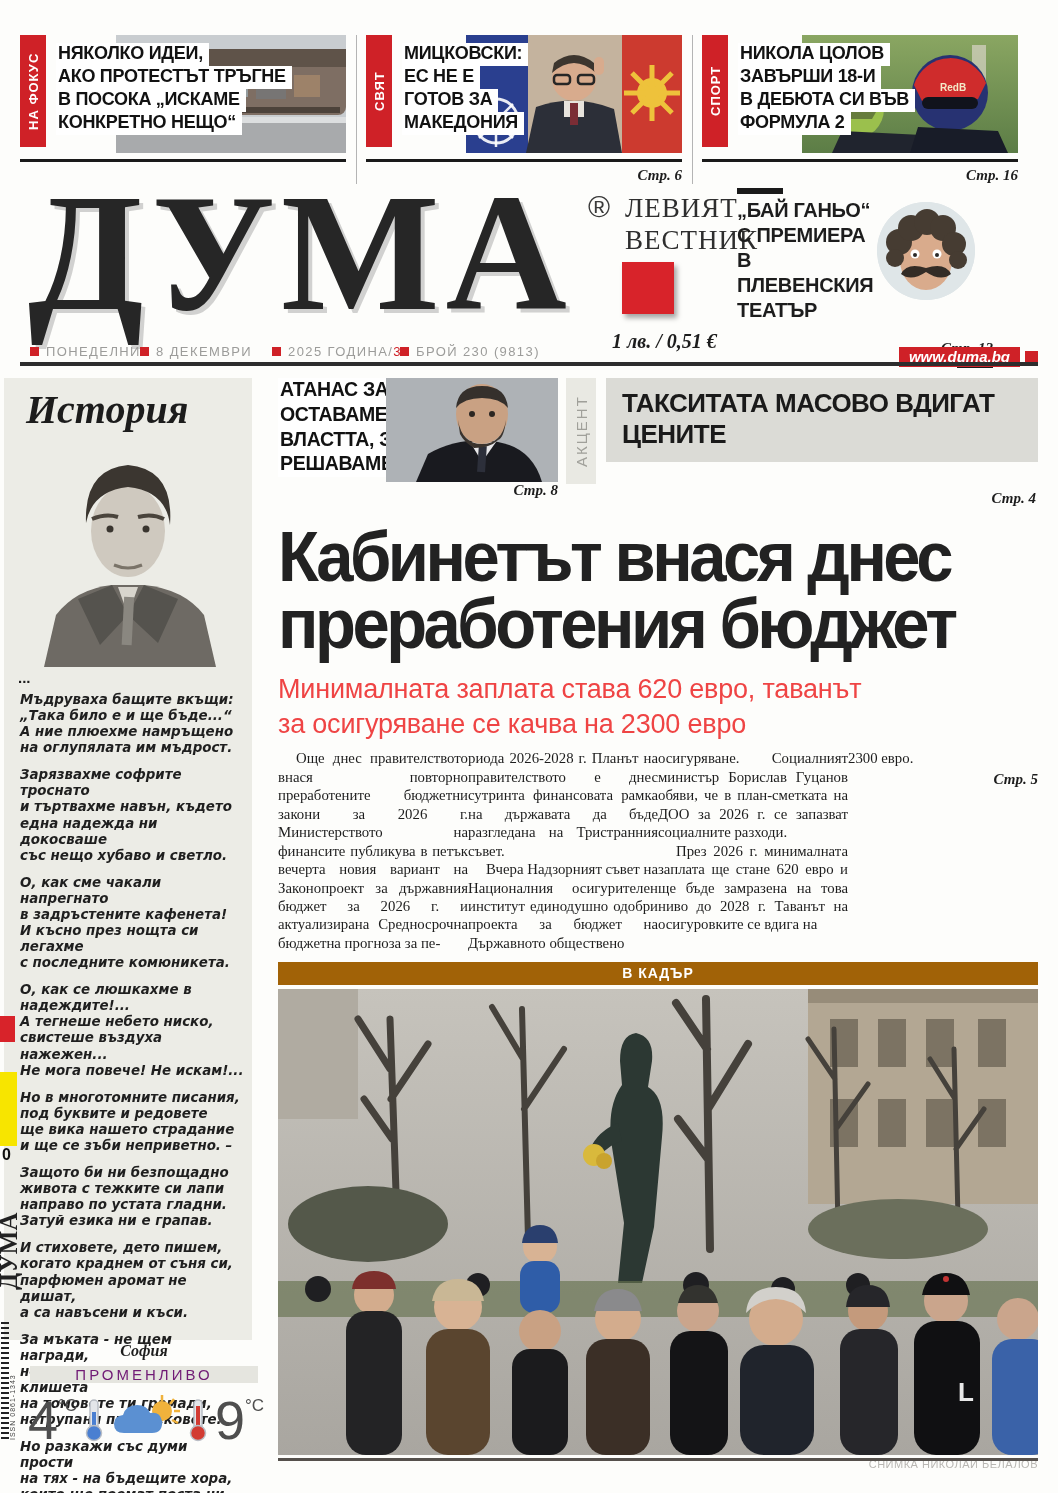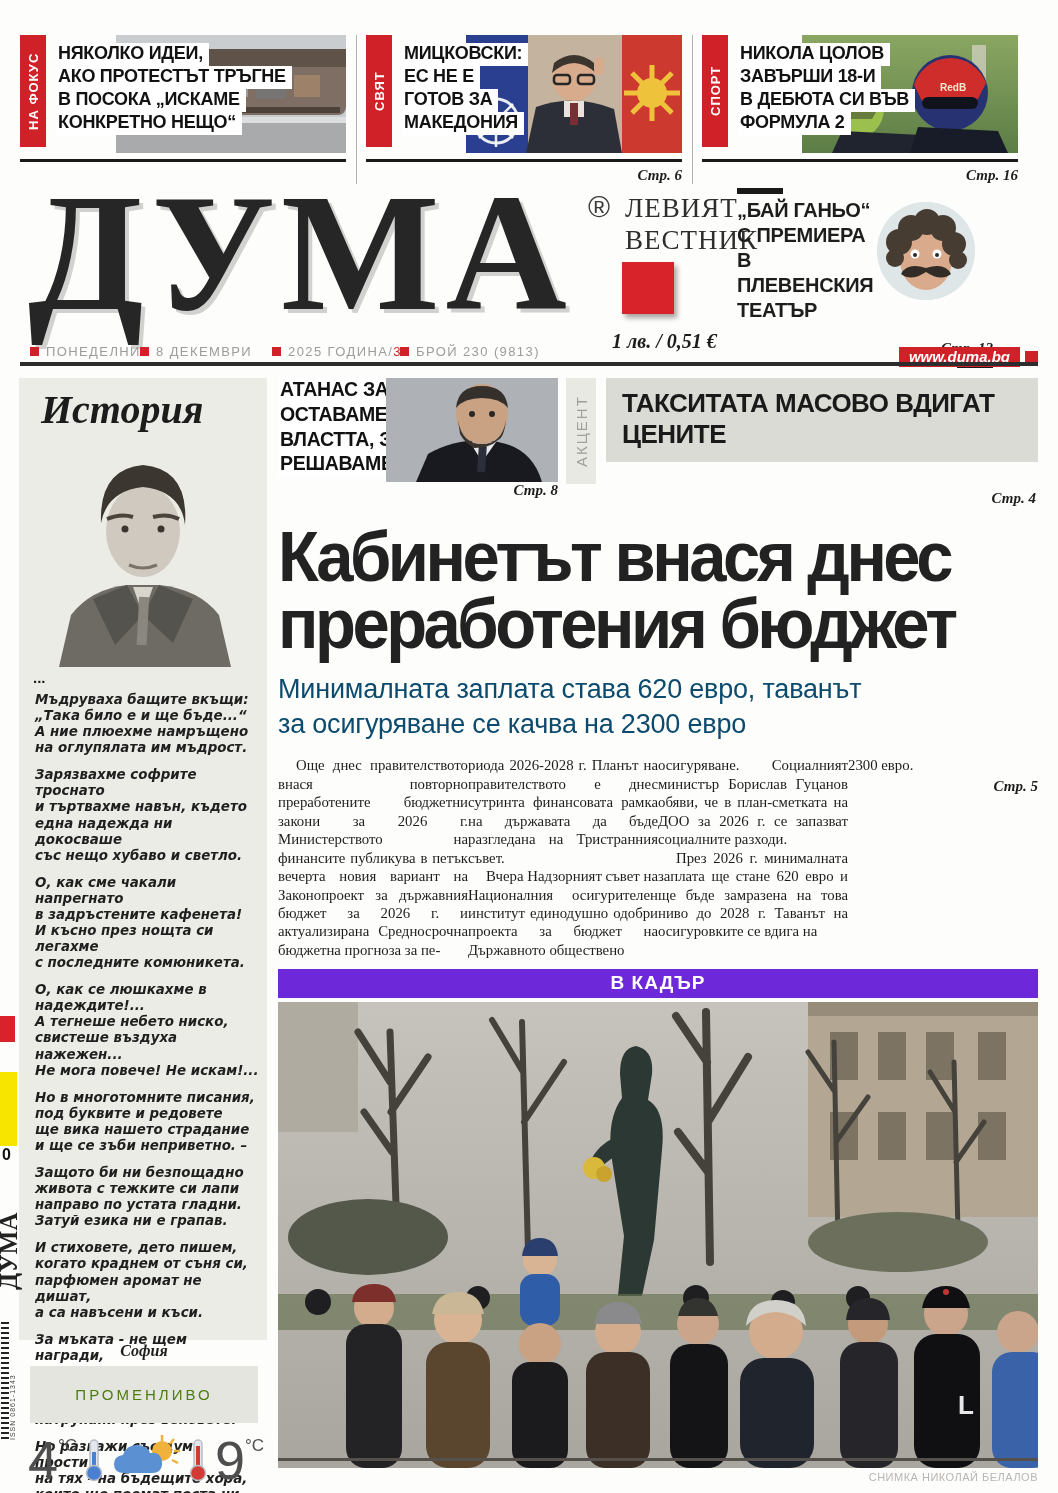--- a/index.html
+++ b/index.html
@@ -43,33 +43,33 @@
   .site-box{background:#cf2127;color:#fff;font-weight:bold;font-style:italic;font-size:15px;padding:1px 10px 2px;}
   .site-sq{width:13px;height:13px;background:#cf2127;margin-left:5px;}
 
   .dateline{position:absolute;left:30px;top:344px;width:600px;height:16px;font-size:13px;letter-spacing:1.4px;color:#9c9c9a;}
   .dl-item{position:absolute;top:0;white-space:nowrap;}
   .dl-sq{display:inline-block;width:9px;height:9px;background:#cf2127;margin-right:7px;}
   .dl-red{color:#cf2127;}
   .masthead-rule{position:absolute;left:20px;top:362px;width:1018px;height:4px;background:#2d2d2d;}
 
   
-  .history{position:absolute;left:19px;top:378px;width:248px;height:962px;background:#ecece6;padding:0;}
+  .history{position:absolute;left:4px;top:378px;width:248px;height:962px;background:#ecece6;padding:0;}
   .h-title{font-family:"Liberation Serif",serif;font-style:italic;font-weight:bold;font-size:40px;
            padding:8px 0 4px 22px;color:#1c1c1c;}
   .h-photo{width:204px;margin:2px auto 0;display:block;}
   .h-dots{font-weight:bold;font-size:15px;padding:2px 0 6px 14px;}
   .poem{padding:0 8px 0 16px;font-family:"DejaVu Sans",sans-serif;font-style:italic;font-weight:bold;
         font-size:13.4px;line-height:1.2;color:#1f1f1f;}
   .stanza{margin-bottom:11px;}
 
   .weather{position:absolute;left:20px;top:1342px;width:248px;}
   .w-city{text-align:center;font-family:"Liberation Serif",serif;font-style:italic;font-weight:bold;font-size:16px;}
-  .w-cond{margin:6px 10px 0;background:#e5e5df;color:#4d7c0f;text-align:center;font-size:15px;
-          letter-spacing:3px;padding:20px 0;}
+  .w-cond{margin:6px 10px 0;background:#e5e5df;color:#701a75;text-align:center;font-size:15px;
+          letter-spacing:3px;padding:0 0;}
   .w-row{display:flex;align-items:center;justify-content:space-between;padding:10px 4px 0 8px;}
   .w-temp{font-family:Liberation Sans, sans-serif;font-weight:200;font-size:54px;color:#4e4e4e;line-height:1;}
   .w-deg{font-size:17px;vertical-align:28px;font-weight:200;color:#4e4e4e;}
 
   
   .spine-red{position:absolute;left:0;top:1016px;width:15px;height:26px;background:#d8232a;}
   .spine-yellow{position:absolute;left:0;top:1072px;width:17px;height:74px;background:#f7e500;}
   .spine-zero{position:absolute;left:2px;top:1146px;font-weight:bold;font-size:16px;color:#111;}
   .spine-logo{position:absolute;left:-1px;top:1178px;height:112px;width:20px;font-family:"Liberation Serif",serif;
               font-weight:bold;font-size:25px;color:#222;writing-mode:vertical-rl;transform:rotate(180deg);
@@ -93,29 +93,29 @@
                 display:flex;align-items:center;justify-content:center;margin-left:4px;}
   .taxi-wrap{flex:1;margin-left:10px;position:relative;}
   .taxi{background:#dbdbd6;padding:10px 16px 12px;}
   .taxi-title{font-weight:bold;font-size:26px;letter-spacing:-0.5px;color:#1a1a1a;}
   .taxi-text{margin-top:8px;font-family:"Liberation Serif",serif;font-style:italic;font-size:16.5px;
              line-height:1.25;text-align:justify;text-indent:26px;color:#111;}
   .taxi-page{position:absolute;right:2px;top:112px;}
 
   .headline{margin-top:18px;font-weight:bold;font-size:67px;line-height:0.94;letter-spacing:-3.5px;
             color:#222;transform:scaleY(1.06);transform-origin:left top;}
-  .subhead{margin-top:22px;font-size:27px;line-height:1.3;letter-spacing:-0.2px;color:#0c4a6e;}
-
-  .cols{display:flex;margin-top:14px;}
+  .subhead{margin-top:22px;font-size:27px;line-height:1.3;letter-spacing:-0.2px;color:#ef4444;}
+
+  .cols{display:flex;margin-top:7px;}
   .col{flex:1;font-family:"Liberation Serif",serif;font-size:14.8px;line-height:1.25;text-align:justify;}
   .col p{margin:0;}
   .col p.ind{text-indent:18px;}
   .col-page{text-align:right;margin-top:2px;}
 
-  .kader{margin-top:10px;background:#6d28d9;color:#fff;text-align:center;font-weight:bold;font-size:19px;
+  .kader{margin-top:10px;background:#a16207;color:#fff;text-align:center;font-weight:bold;font-size:14px;
          letter-spacing:1px;padding:3px 7px 4px;}
   .photo{margin-top:4px;display:block;}
   .credit{text-align:right;font-size:11px;letter-spacing:.5px;color:#b8b6b2;margin-top:3px;}
   .bottom-rule{position:absolute;left:278px;top:1458px;width:760px;height:3px;background:#55504c;}
 </style>
 </head>
 <body>
 
 <div class="page">
 

